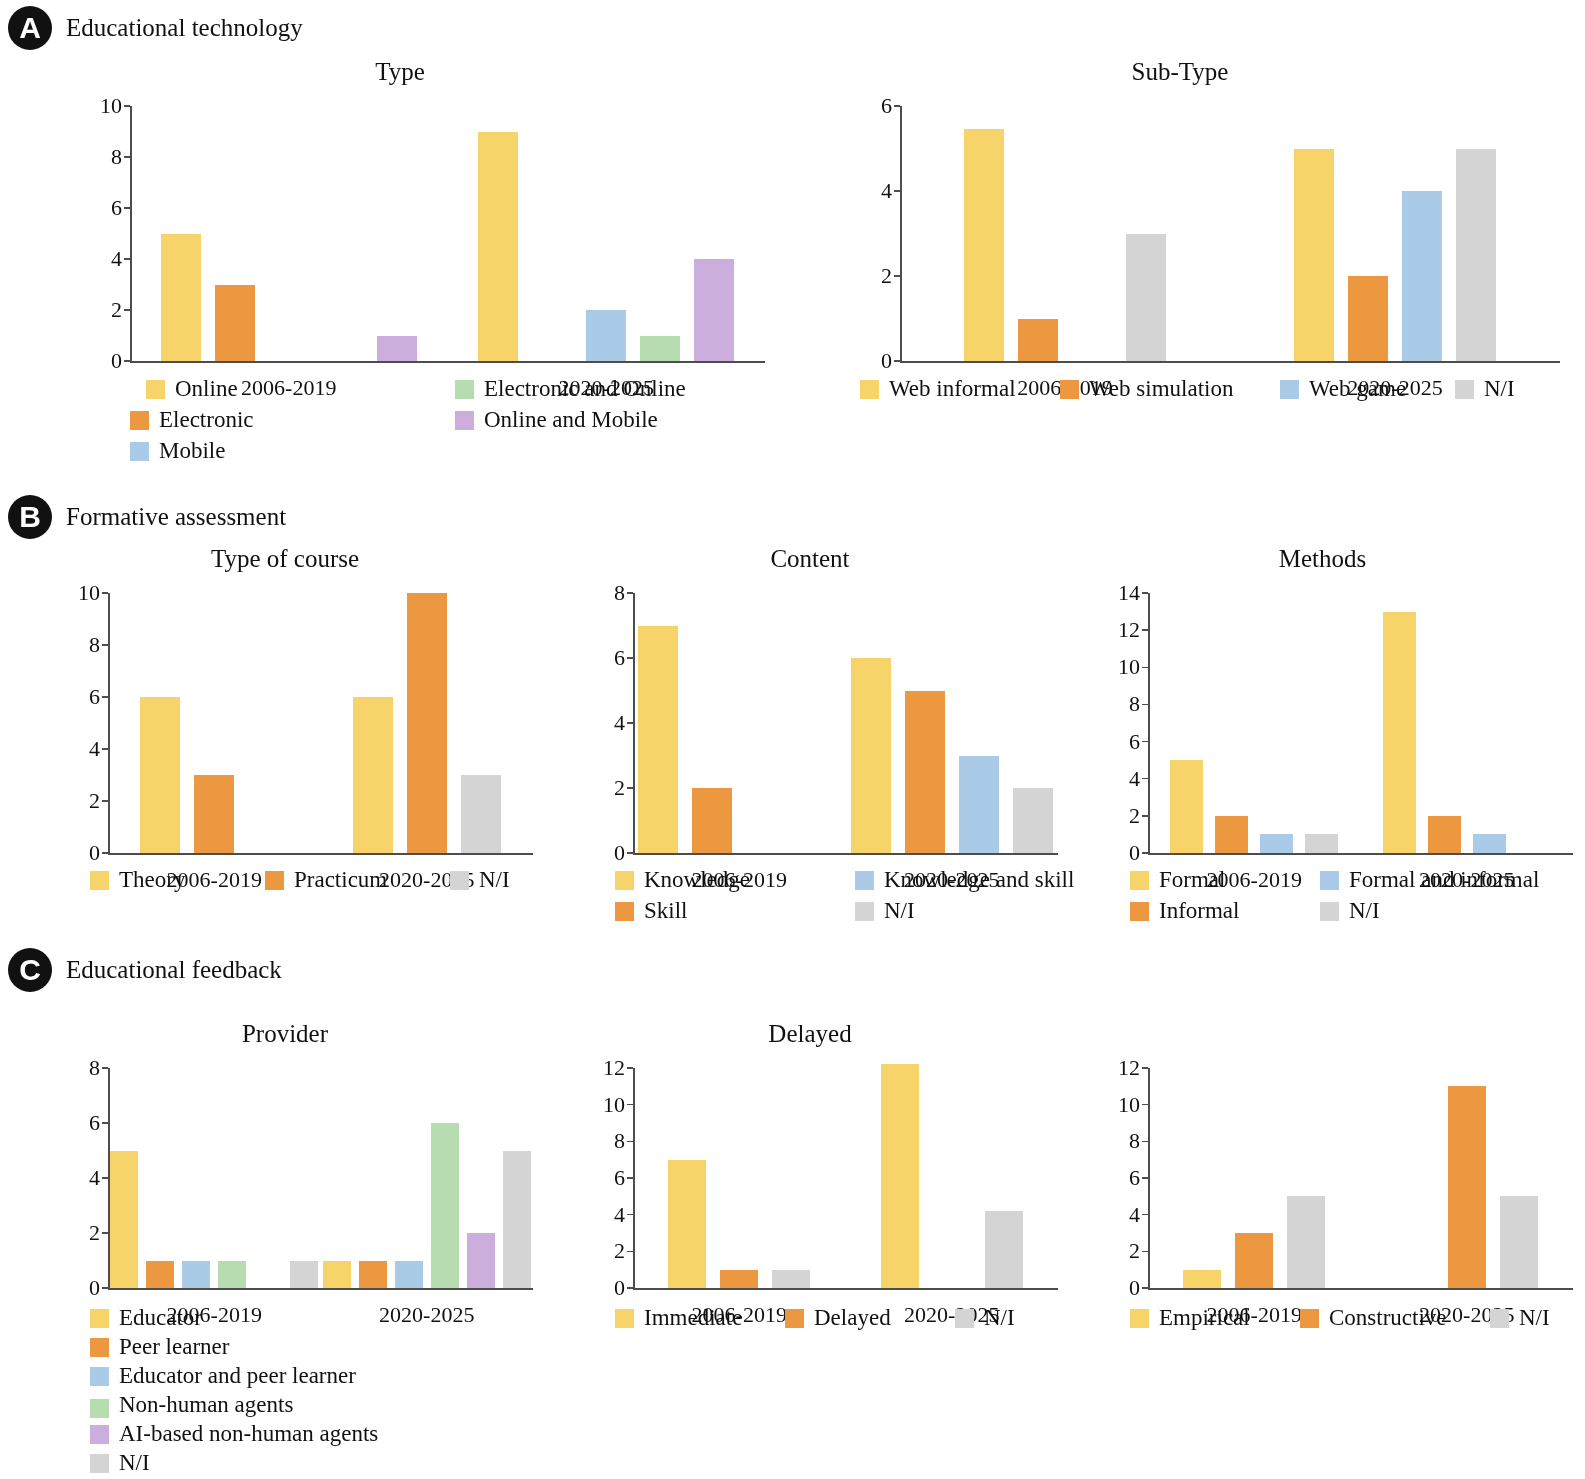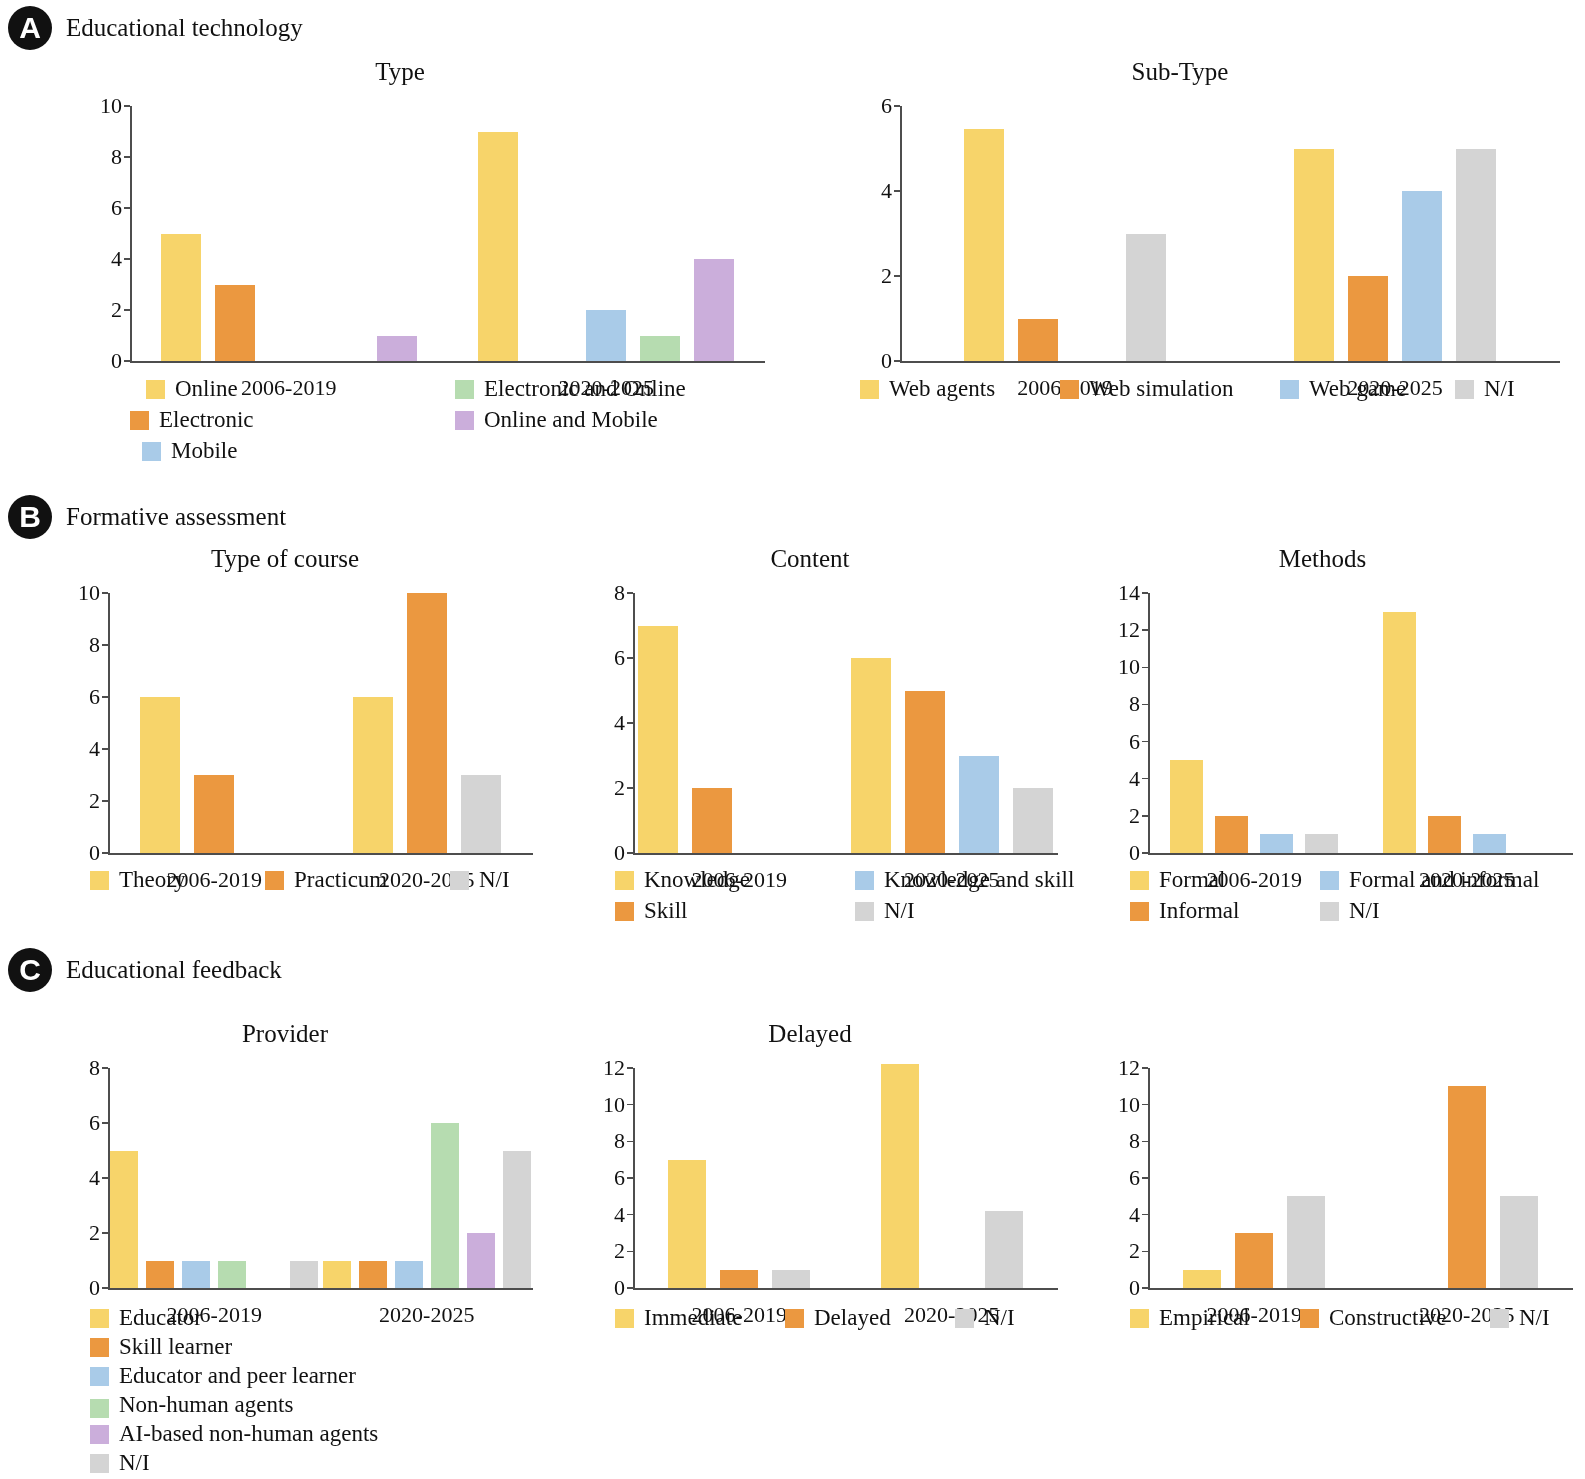--- a/index.html
+++ b/index.html
@@ -88,21 +88,21 @@
     </div>
     <div class="legend" style="left: 0px; top: 318px; width: 100%; height: 200px;">
       <div class="legend-item" style="left: 116px; top: 0px;">
         <span class="swatch" style="background: rgb(247, 212, 106);"></span>
         <span>Online</span>
       </div>
       <div class="legend-item" style="left: 100px; top: 31px;">
         <span class="swatch" style="background: rgb(235, 152, 64);"></span>
         <span>Electronic</span>
       </div>
-      <div class="legend-item" style="left: 100px; top: 62px; margin-left: 12px;">
+      <div class="legend-item" style="left: 100px; top: 62px;">
         <span class="swatch" style="background: rgb(169, 203, 232);"></span>
         <span>Mobile</span>
       </div>
       <div class="legend-item" style="left: 425px; top: 0px;">
         <span class="swatch" style="background: rgb(182, 220, 176);"></span>
         <span>Electronic and Online</span>
       </div>
       <div class="legend-item" style="left: 425px; top: 31px;">
         <span class="swatch" style="background: rgb(203, 174, 219);"></span>
         <span>Online and Mobile</span>
@@ -128,21 +128,21 @@
       <div class="group-label" style="left: 0px; width: 330px; top: 269px;">2006-2019</div>
       <div class="bar" style="left: 394px; width: 40px; height: 212.5px; background: rgb(247, 212, 106);"></div>
       <div class="bar" style="left: 448px; width: 40px; height: 85px; background: rgb(235, 152, 64);"></div>
       <div class="bar" style="left: 502px; width: 40px; height: 170px; background: rgb(169, 203, 232);"></div>
       <div class="bar" style="left: 556px; width: 40px; height: 212.5px; background: rgb(212, 212, 212);"></div>
       <div class="group-label" style="left: 330px; width: 330px; top: 269px;">2020-2025</div>
     </div>
     <div class="legend" style="left: 0px; top: 318px; width: 100%; height: 200px;">
       <div class="legend-item" style="left: 60px; top: 0px;">
         <span class="swatch" style="background: rgb(247, 212, 106);"></span>
-        <span>Web agents</span>
+        <span>Web informal</span>
       </div>
       <div class="legend-item" style="left: 260px; top: 0px;">
         <span class="swatch" style="background: rgb(235, 152, 64);"></span>
         <span>Web simulation</span>
       </div>
       <div class="legend-item" style="left: 480px; top: 0px;">
         <span class="swatch" style="background: rgb(169, 203, 232);"></span>
         <span>Web game</span>
       </div>
       <div class="legend-item" style="left: 655px; top: 0px;">
@@ -313,21 +313,21 @@
       <div class="bar" style="left: 394.75px; width: 28px; height: 137.5px; background: rgb(212, 212, 212);"></div>
       <div class="group-label" style="left: 212.5px; width: 212.5px; top: 234px;">2020-2025</div>
     </div>
     <div class="legend" style="left: 0px; top: 285px; width: 100%; height: 200px;">
       <div class="legend-item" style="left: 60px; top: 0px;">
         <span class="swatch" style="background: rgb(247, 212, 106);"></span>
         <span>Educator</span>
       </div>
       <div class="legend-item" style="left: 60px; top: 29px;">
         <span class="swatch" style="background: rgb(235, 152, 64);"></span>
-        <span>Skill learner</span>
+        <span>Peer learner</span>
       </div>
       <div class="legend-item" style="left: 60px; top: 58px;">
         <span class="swatch" style="background: rgb(169, 203, 232);"></span>
         <span>Educator and peer learner</span>
       </div>
       <div class="legend-item" style="left: 60px; top: 87px; align-items: flex-end;">
         <span class="swatch" style="background: rgb(182, 220, 176);"></span>
         <span>Non-human agents</span>
       </div>
       <div class="legend-item" style="left: 60px; top: 116px;">

